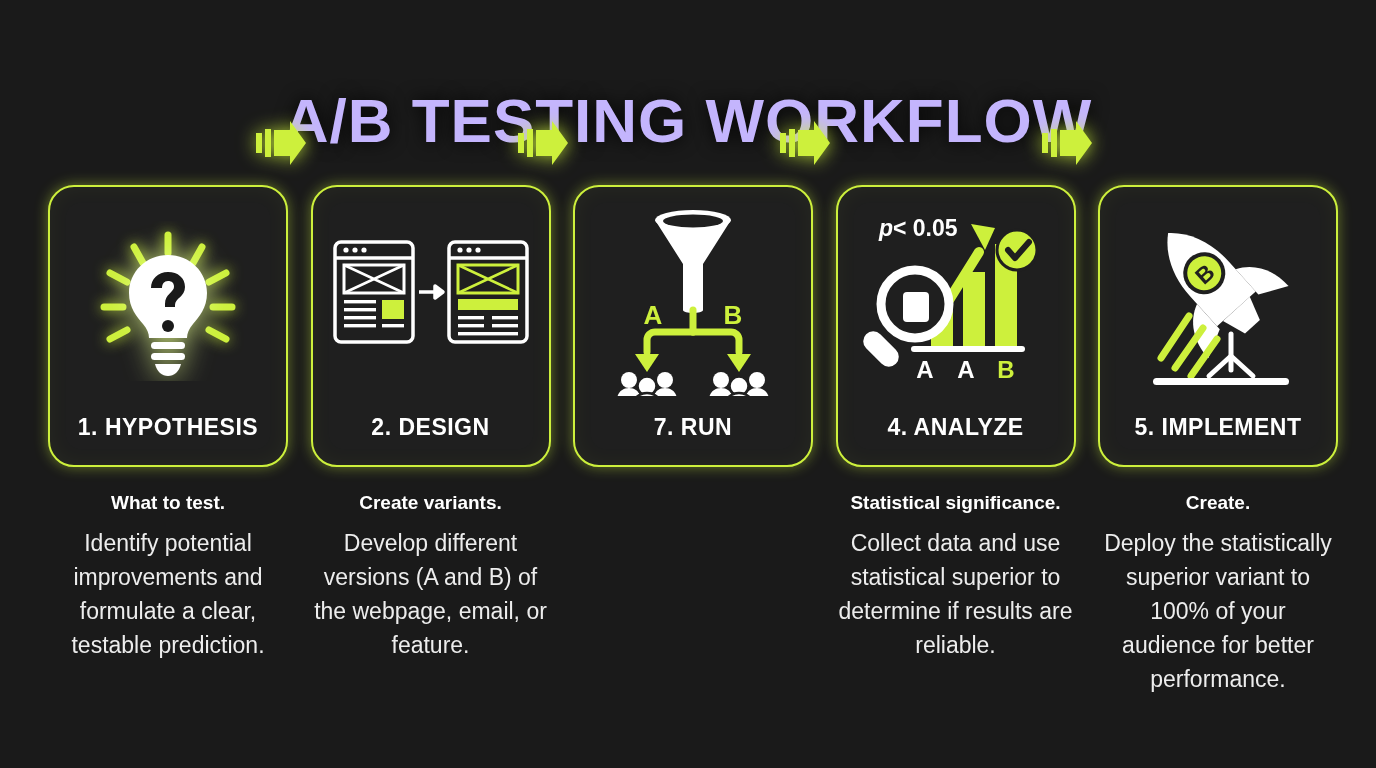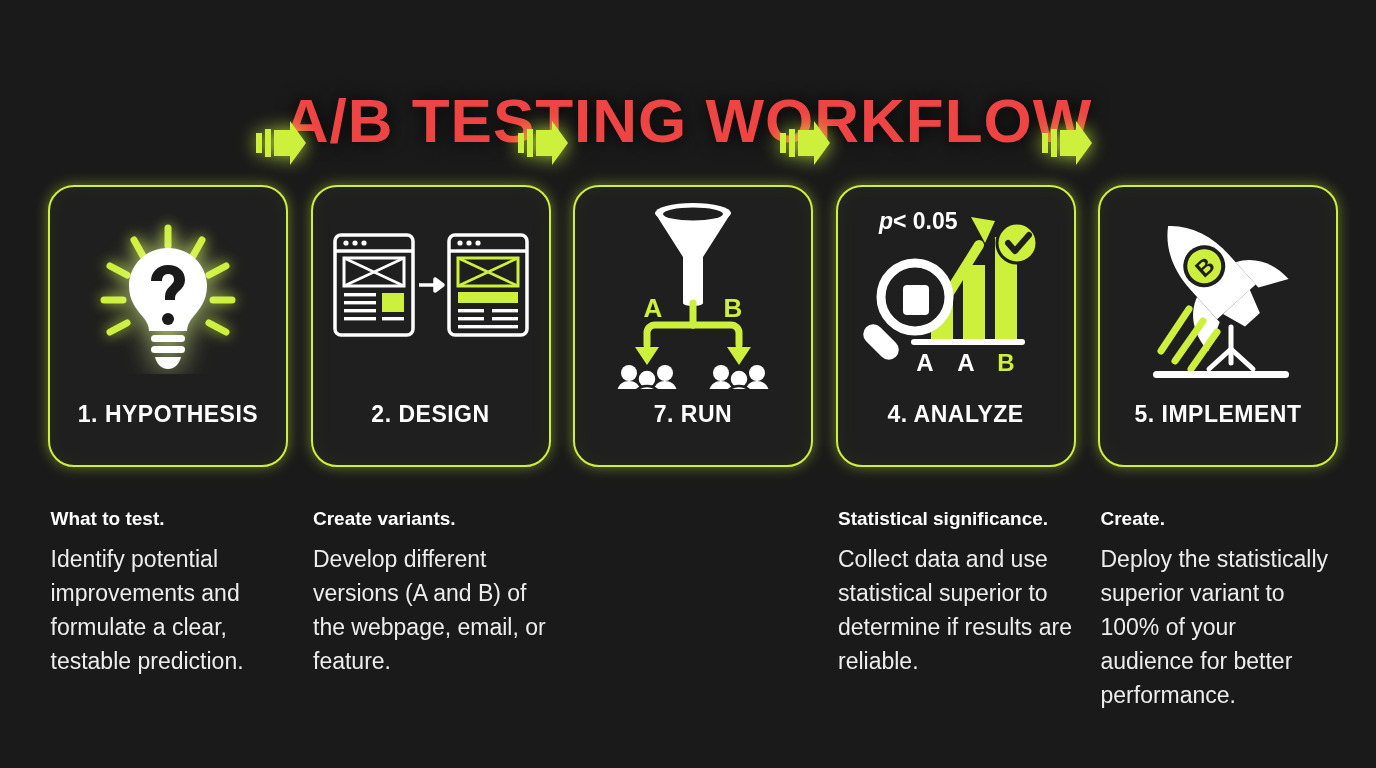--- a/index.html
+++ b/index.html
@@ -6,21 +6,21 @@
   body{
     width:1376px;height:768px;
     background:#1a1a1a;
     font-family:"Liberation Sans", sans-serif;
     overflow:hidden;
     position:relative;
   }
   #page-title{
     position:absolute;top:48px;left:0;width:100%;
     text-align:center;
-    color:#ef4444;
+    color:#c4b5fd;
     font-size:62px;
     font-weight:700;
     letter-spacing:1px;
     line-height:1;
     text-shadow:0 0 18px rgba(0,0,0,.9);
   }
   #steps{
     position:absolute;top:185px;left:48px;
     width:1290px;
     display:flex;
@@ -50,28 +50,28 @@
   .icon-area{
     flex:1;
     width:100%;
     display:flex;align-items:center;justify-content:center;
   }
   .card-label{
     color:#ffffff;
     font-size:23px;
     font-weight:700;
     letter-spacing:.5px;
-    padding-bottom:37px;
+    padding-bottom:24px;
     text-align:center;
     white-space:nowrap;
   }
   .desc{
     width:235px;
-    text-align:left;
-    margin-top:38px;
+    text-align:center;
+    margin-top:22px;
   }
   .desc-head{
     color:#ffffff;
     font-size:19px;
     font-weight:700;
     line-height:1.45;
     display:block;
     margin-bottom:9px;
   }
   .desc-body{

